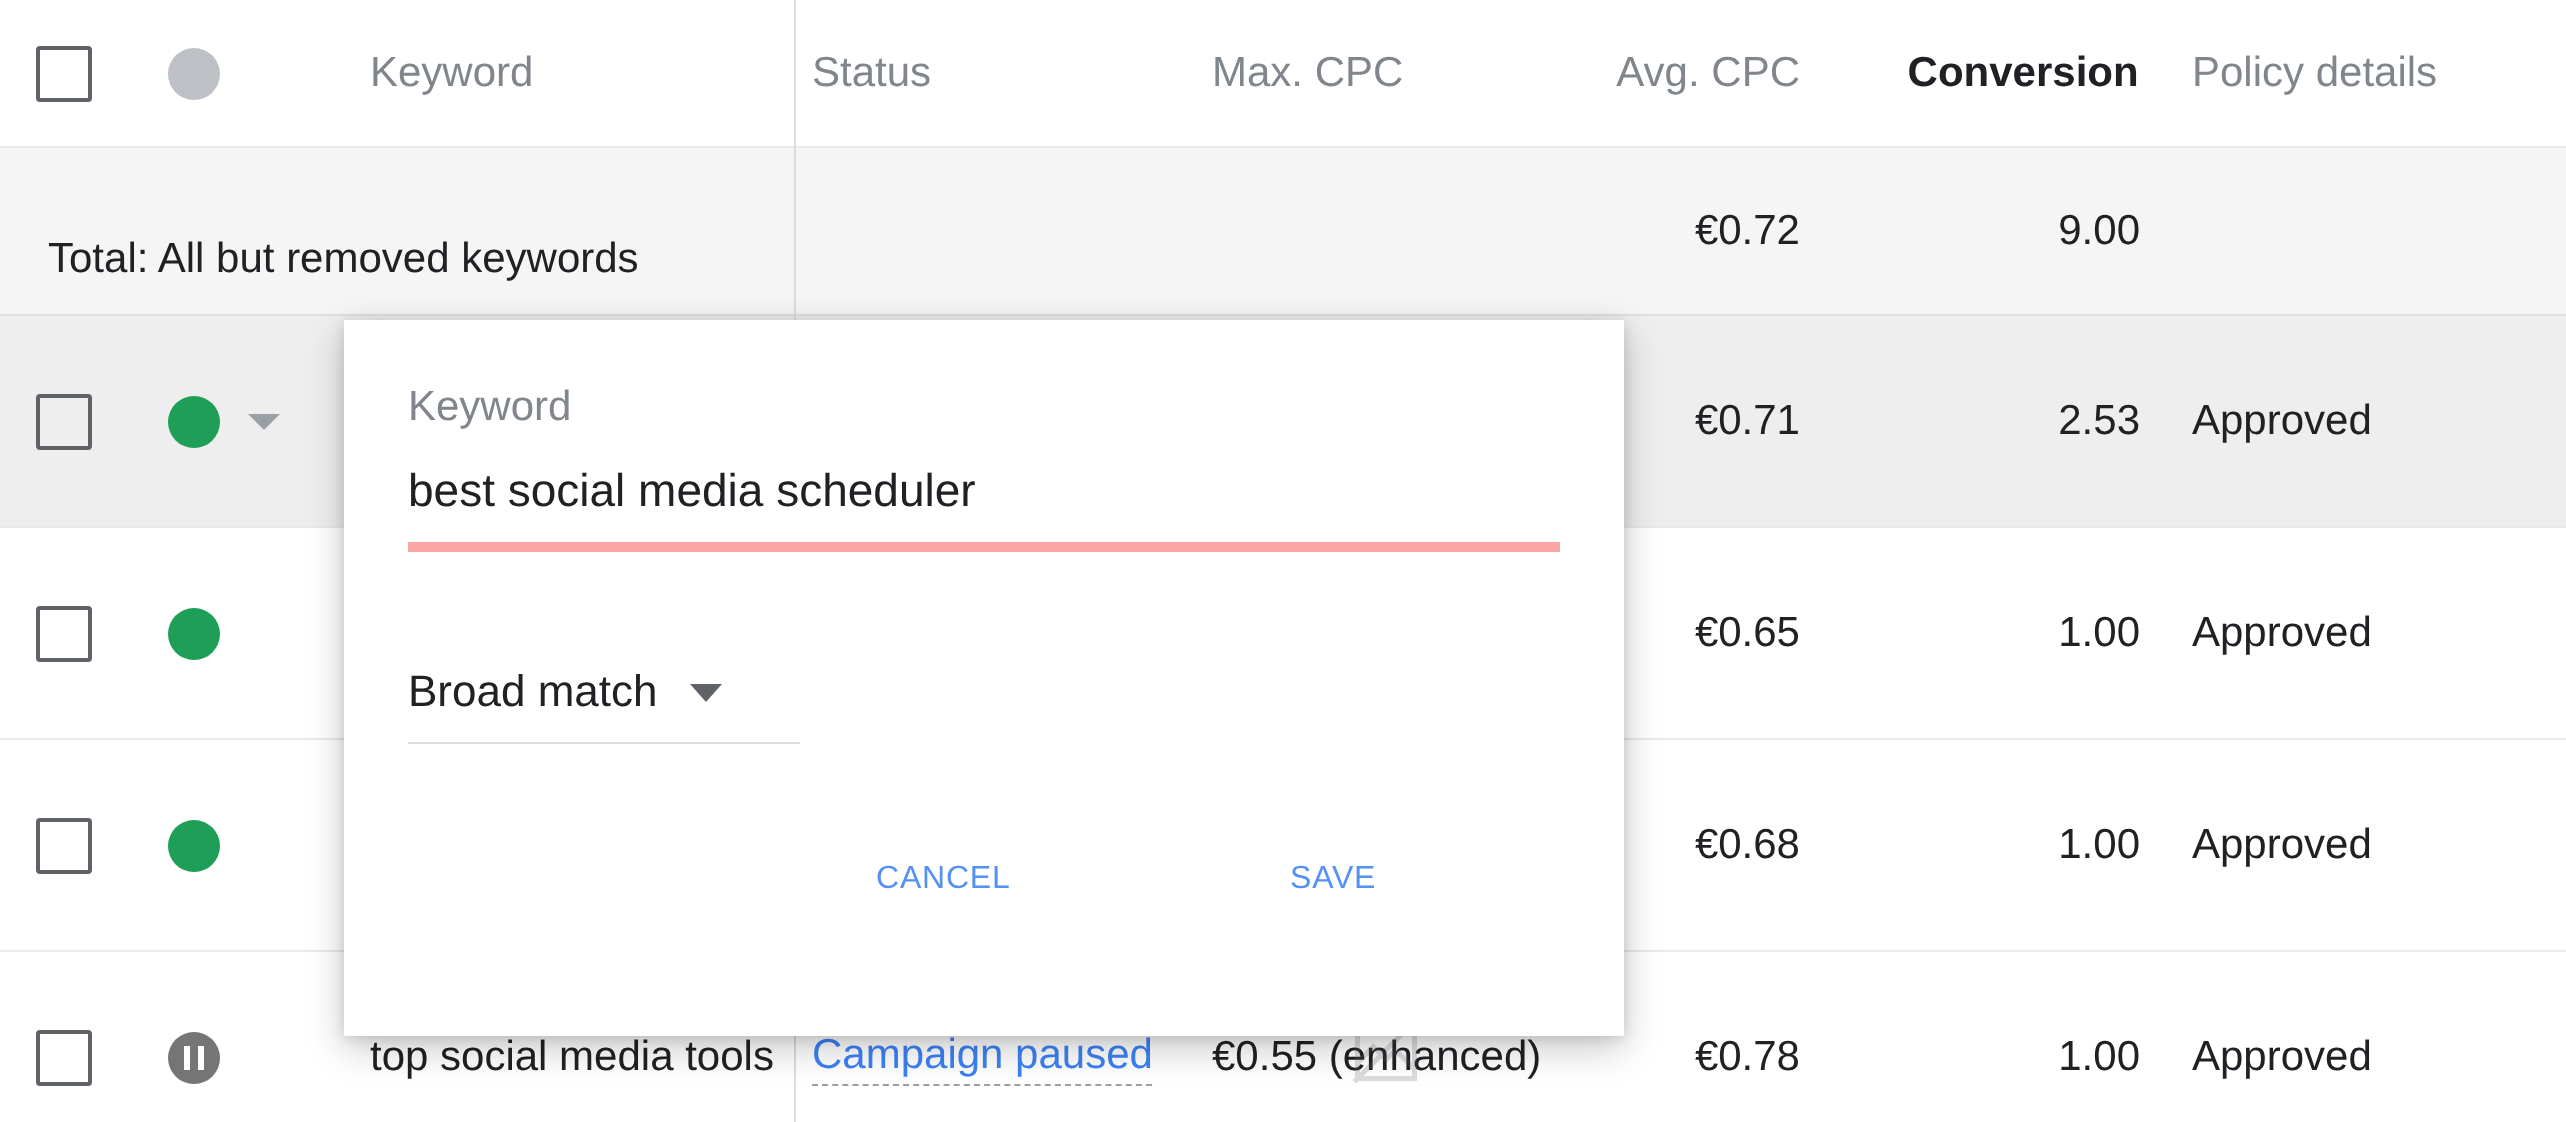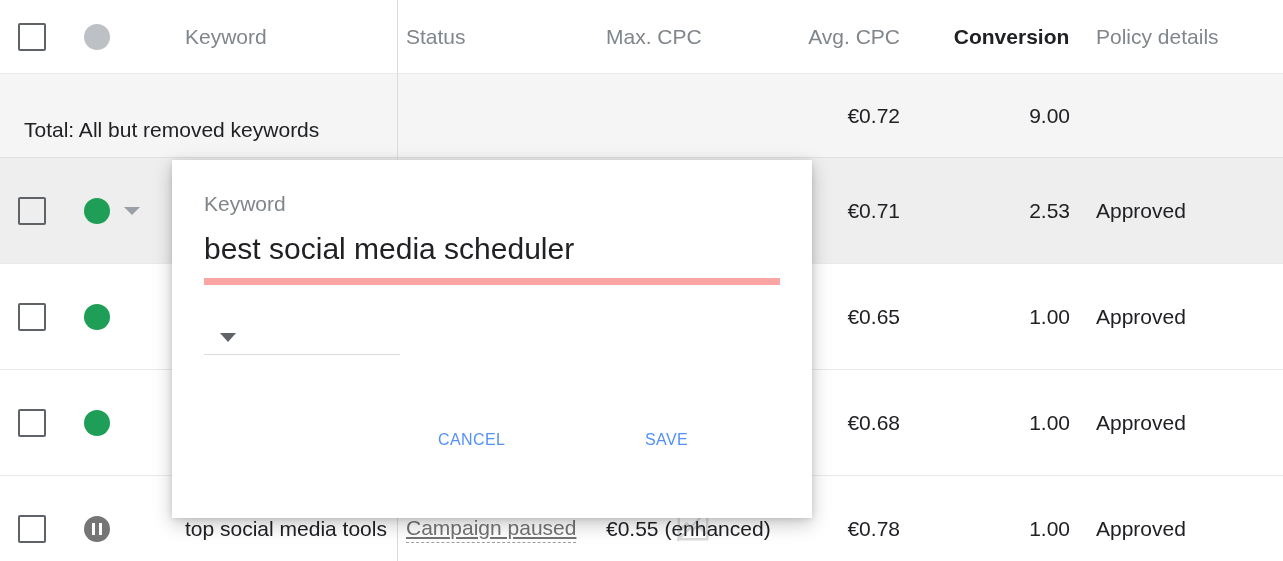--- a/index.html
+++ b/index.html
@@ -109,22 +109,21 @@
   .hdr-clip .hdr-text {
     margin-right: -11px;
   }
 
   .cell-text {
     font-size: 21px;
     color: #202124;
     line-height: 26px;
   }
   .cell-text.muted {
-    color: #737373;
-    text-decoration: underline;
+    color: #3b82f6;
   }
   .total-label {
     font-size: 21px;
     color: #202124;
     white-space: nowrap;
     margin-top: 28px;
   }
 
   
   .checkbox {
@@ -212,25 +211,25 @@
     color: #80868b;
   }
   .dlg-input {
     position: absolute;
     left: 32px;
     top: 72px;
     width: 576px;
     border: none;
     outline: none;
     font-family: "Liberation Sans", sans-serif;
-    font-size: 30px;
+    font-size: 23px;
     color: #202124;
     background: transparent;
     padding: 0 0 12px 0;
-    border-bottom: 7px solid #fca5a5;
+    border-bottom: 5px solid #fca5a5;
     box-sizing: border-box;
   }
   .dlg-select-wrap {
     position: absolute;
     left: 32px;
     top: 173px;
     width: 196px;
     border-bottom: 1px solid #dadce0;
     padding-bottom: 12px;
     display: flex;
@@ -405,20 +404,21 @@
 
   <div class="freeze-divider shadowed"></div>
 </div>
 
 <div class="dialog">
   <div class="dlg-field-label">Keyword</div>
 
   <input class="dlg-input" type="text" value="best social media scheduler" style="">
 
   <div class="dlg-select-wrap">
+    <span class="dlg-select-text">Broad match</span>
     <span class="dlg-select-caret"></span>
   </div>
 
   <div class="dlg-actions">
     <button class="dlg-btn dlg-btn-cancel">CANCEL</button>
     <button class="dlg-btn dlg-btn-save">SAVE</button>
   </div>
 </div>
 
 </body></html>

